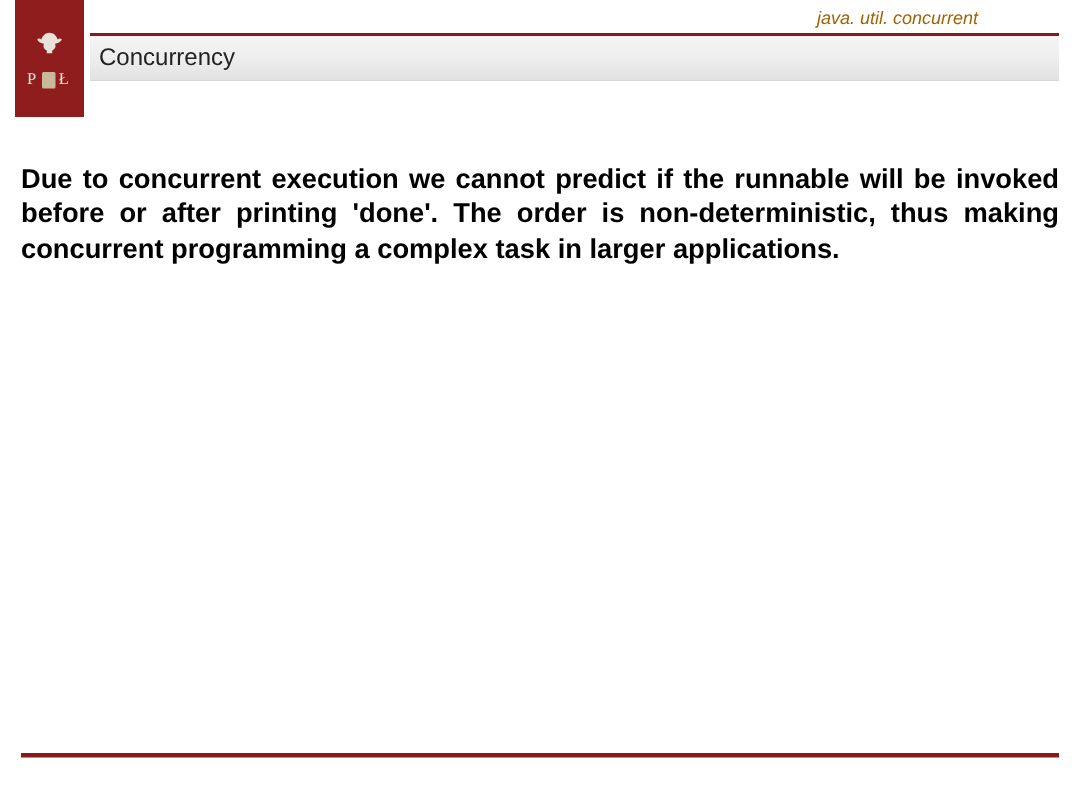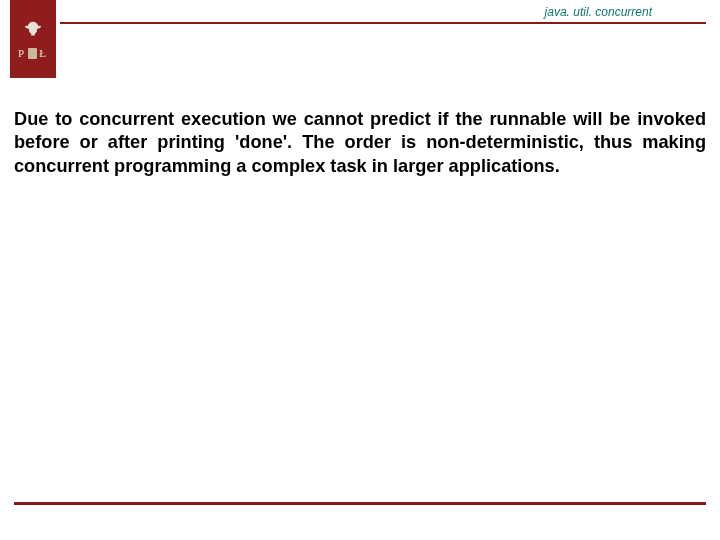--- a/index.html
+++ b/index.html
@@ -14,21 +14,21 @@
   .header-area {
     position: relative;
     height: 80px;
   }
   .package-name {
     position: absolute;
     top: 5px;
     right: 68px;
     font-size: 12px;
     font-style: italic;
-    color: #0f766e;
+    color: #a16207;
   }
   .top-rule {
     position: absolute;
     top: 22px;
     left: 60px;
     right: 14px;
     height: 2px;
     background: #8a1a1a;
   }
   .logo {
@@ -112,19 +112,22 @@
       <svg viewBox="0 0 24 24" width="22" height="22">
         <path fill="#e8e2d8" d="M12 3 C9 3 7 5 6 8 C5 7 4 7 3 8 C4 10 6 11 8 11 C7 13 8 15 10 16 L10 18 L14 18 L14 16 C16 15 17 13 16 11 C18 11 20 10 21 8 C20 7 19 7 18 8 C17 5 15 3 12 3 Z"></path>
       </svg>
     </div>
     <div class="logo-letters">
       <span>P</span>
       <span class="crest"></span>
       <span>Ł</span>
     </div>
   </div>
+  <div class="title-bar">
+    <span class="title">Concurrency</span>
+  </div>
 </div>
 
 <div class="content">
   <p>Due to concurrent execution we cannot predict if the runnable will be invoked before or after printing 'done'. The order is non-deterministic, thus making concurrent programming a complex task in larger applications.</p>
 </div>
 
 <div class="bottom-rule"></div>
 
 </body></html>

